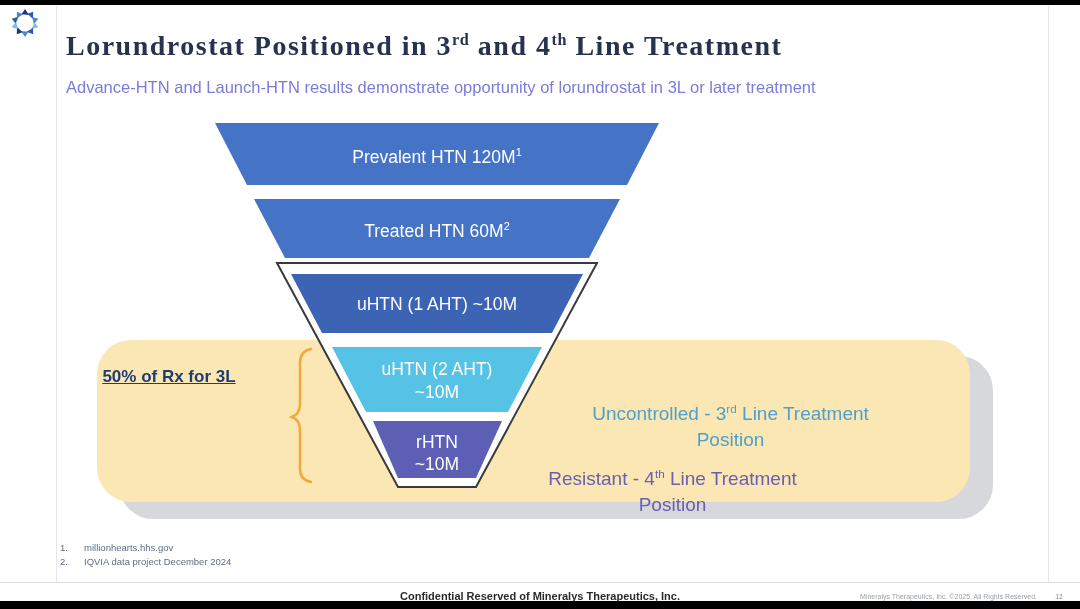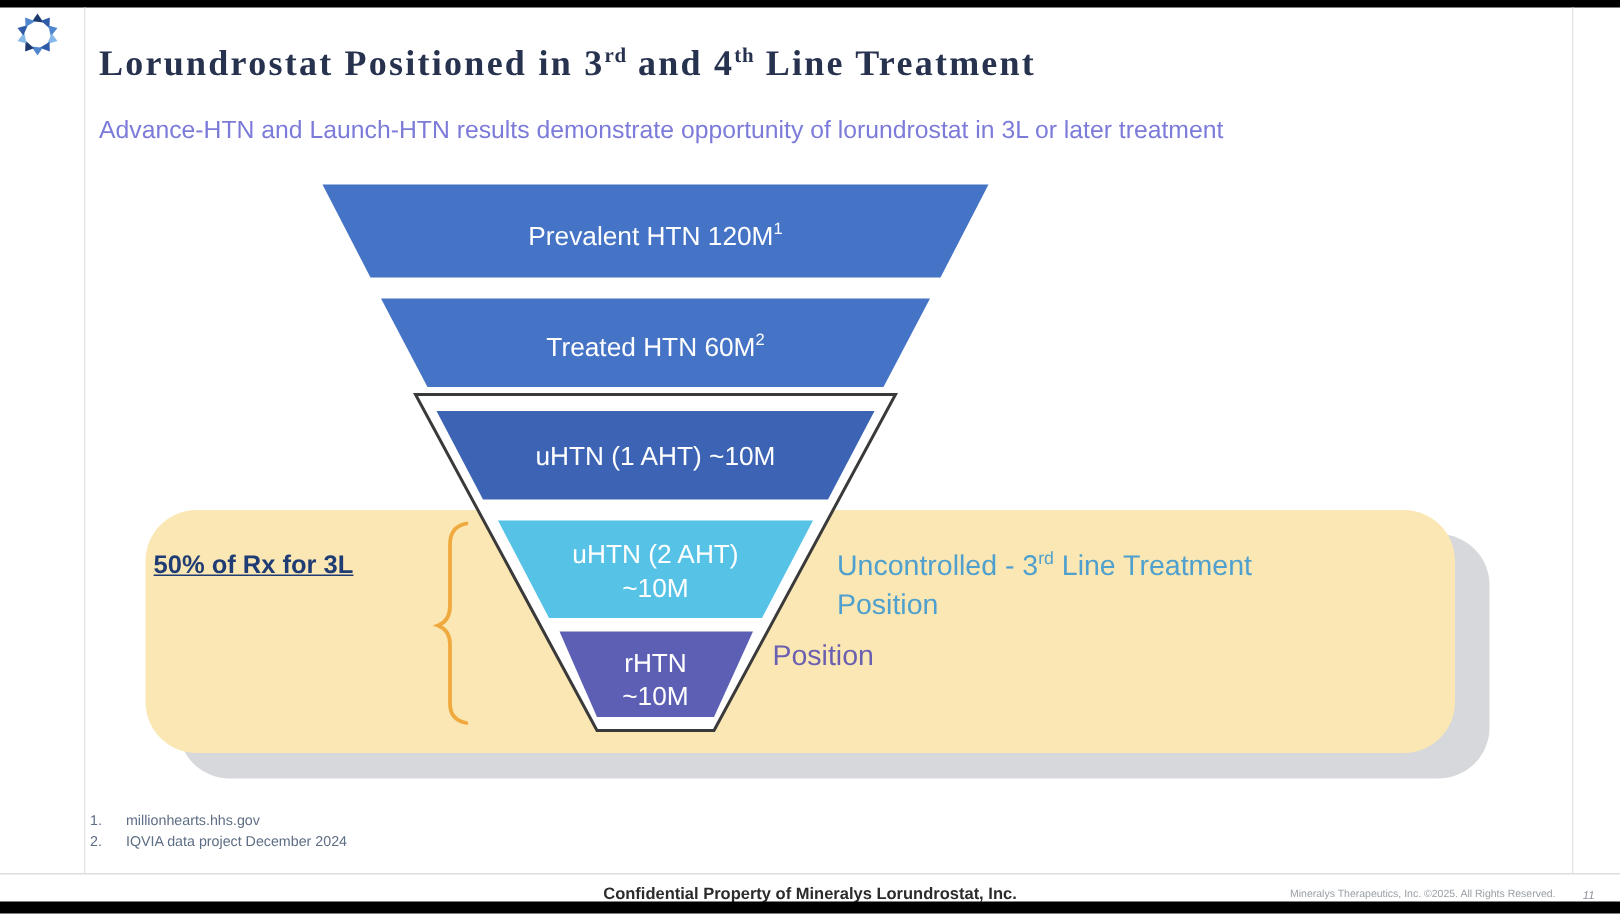--- a/index.html
+++ b/index.html
@@ -13,21 +13,21 @@
   .vline{position:absolute;top:5px;height:577px;width:1px;background:#e7e7ea;}
   .vline-left{left:56px;}
   .vline-right{left:1048px;}
   .hline-bottom{position:absolute;left:0;top:582px;width:1080px;height:1px;background:#dededf;}
 
   .logo{position:absolute;left:8px;top:6px;}
 
   .title{
     position:absolute;left:66px;top:30px;margin:0;
     font-family:"Liberation Serif", serif;
-    font-size:24px;font-weight:600;letter-spacing:1.5px;
+    font-size:28px;font-weight:600;letter-spacing:1.5px;
     color:var(--c-title,#27324f);white-space:nowrap;
   }
   .title sup{font-size:0.58em;vertical-align:super;letter-spacing:0.5px;}
 
   .subtitle{
     position:absolute;left:66px;top:78px;
     font-size:16.5px;color:var(--c-subtitle,#7c7bd9);white-space:nowrap;text-align:center;
   }
 
   .shadow-box{
@@ -45,21 +45,21 @@
     font-size:17.5px;
   }
 
   .callout{
     position:absolute;left:78px;top:362px;width:182px;
     text-align:center;font-weight:700;font-size:17px;line-height:30px;
     color:var(--c-callout,#1f3c74);
     text-decoration:underline;
   }
 
-  .annotation{position:absolute;text-align:left;font-size:19px;line-height:26px;}
+  .annotation{position:absolute;text-align:center;font-size:19px;line-height:26px;margin-top:36px;}
   .annotation sup{font-size:0.62em;vertical-align:super;}
   .ann-uncontrolled{left:558px;top:360px;width:345px;color:var(--c-uncontrolled,#4fa0ce);}
   .ann-resistant{left:515px;top:425px;width:315px;color:var(--c-resistant,#6a5fb0);}
 
   .footnotes{
     position:absolute;left:60px;top:541px;
     font-size:9.5px;line-height:13.5px;color:var(--c-footnote,#5e6e85);
   }
   .fn-row{display:flex;}
   .fn-num{width:24px;}
@@ -152,31 +152,32 @@
 <div class="callout">
   <div>50% of Rx for 3L</div>
 </div>
 
 <div class="annotation ann-uncontrolled">
   <div><span>Uncontrolled - 3</span><sup>rd</sup><span> Line Treatment</span></div>
   <div>Position</div>
 </div>
 
 <div class="annotation ann-resistant">
+  <div><span>Resistant - 4</span><sup>th</sup><span> Line Treatment</span></div>
   <div>Position</div>
 </div>
 
 <div class="footnotes">
   <div class="fn-row">
     <span class="fn-num">1.</span>
     <span>millionhearts.hhs.gov</span>
   </div>
   <div class="fn-row">
     <span class="fn-num">2.</span>
     <span>IQVIA data project December 2024</span>
   </div>
 </div>
 
-<div class="footer-center">Confidential Property of Mineralys Lorundrostat, Inc.</div>
+<div class="footer-center">Confidential Reserved of Mineralys Therapeutics, Inc.</div>
 <div class="footer-copy">Mineralys Therapeutics, Inc. ©2025. All Rights Reserved.</div>
 <div class="footer-page">11</div>
 
 <div class="bar-bottom"></div>
 
 </body></html>

